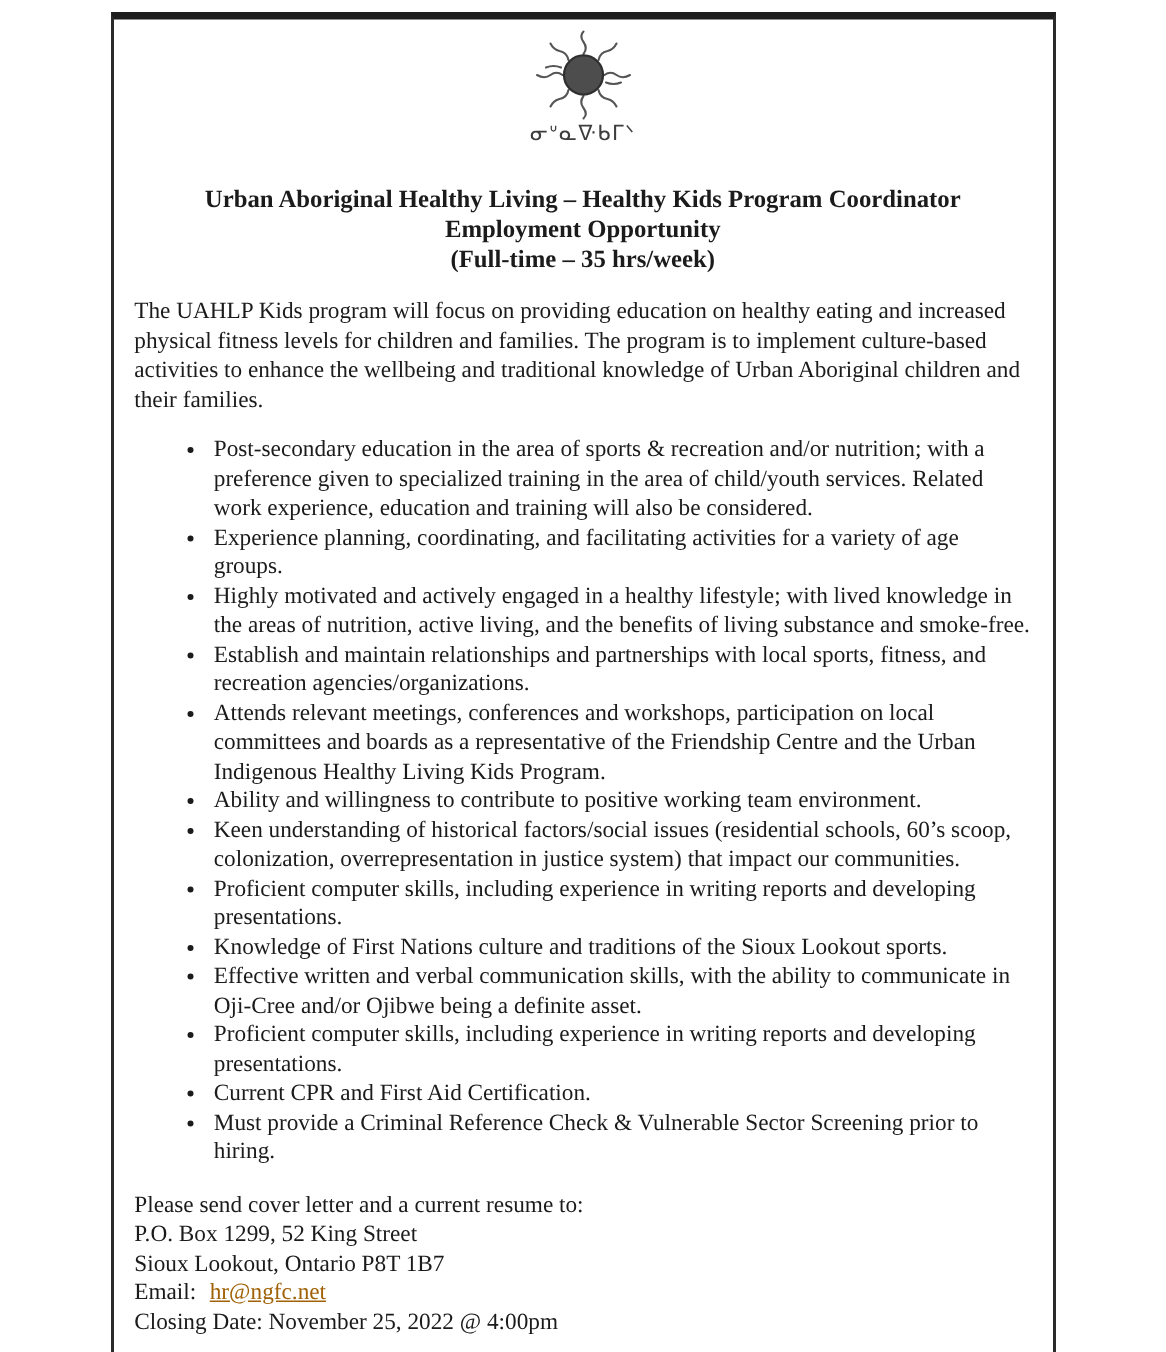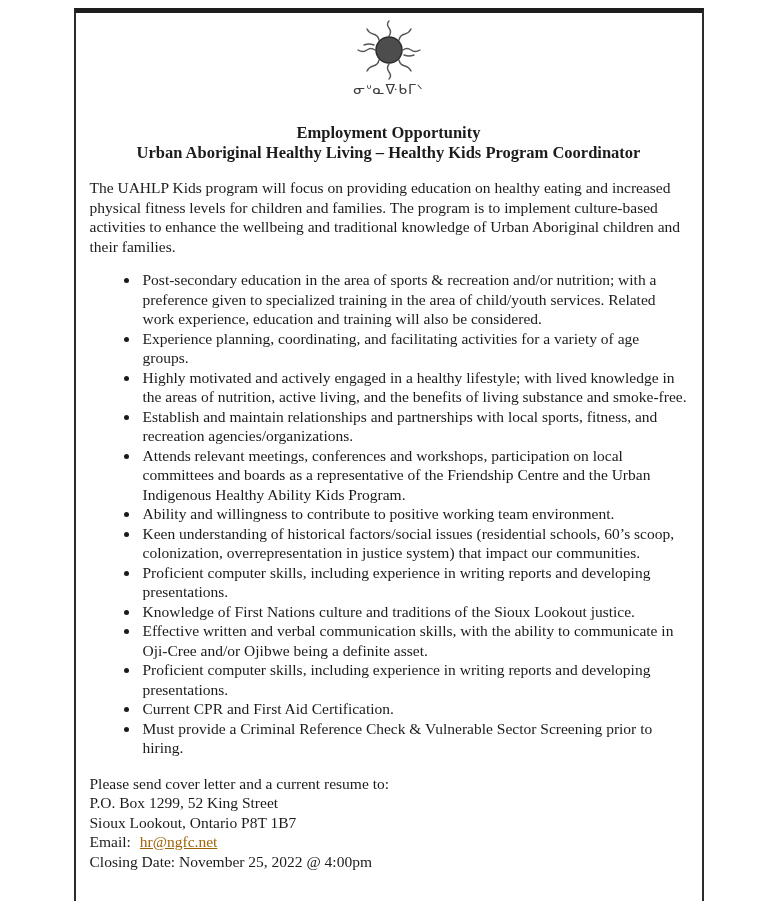--- a/index.html
+++ b/index.html
@@ -91,39 +91,40 @@
       <path class="sun-ray" d="M38 42 q-1 5 -6 6 q-4 1 -6 5"></path>
       <path class="sun-ray" d="M58 42 q1 5 6 6 q4 1 6 5"></path>
       <path class="sun-ray" d="M33 27 q-5 -2 -10 0"></path>
       <path class="sun-ray" d="M63 37 q5 2 10 0"></path>
       <circle cx="48" cy="32" r="13" fill="#4d4d4d" stroke="#2f2f2f" stroke-width="1.5"></circle>
     </svg>
     <div class="logo-text">ᓂᐡᓇᐍᑲᒥᐠ</div>
   </div>
 
   <div class="title-block">
+    <div>Urban Aboriginal Healthy Living – Healthy Kids Program Coordinator</div>
     <div>Employment Opportunity</div>
-    <div>Urban Aboriginal Healthy Living – Healthy Kids Program Coordinator</div>
+    <div>(Full-time – 35 hrs/week)</div>
   </div>
 
   <div class="content">
 
     <p class="intro" style="margin:15px 0 0 0;">The UAHLP Kids program will focus on providing education on healthy eating and increased physical fitness levels for children and families. The program is to implement culture-based activities to enhance the wellbeing and traditional knowledge of Urban Aboriginal children and their families.</p>
 
 
     <ul class="skills">
         <li>Post-secondary education in the area of sports &amp; recreation and/or nutrition; with a preference given to specialized training in the area of child/youth services. Related work experience, education and training will also be considered.</li>
         <li>Experience planning, coordinating, and facilitating activities for a variety of age groups.</li>
         <li>Highly motivated and actively engaged in a healthy lifestyle; with lived knowledge in the areas of nutrition, active living, and the benefits of living substance and smoke-free.</li>
         <li>Establish and maintain relationships and partnerships with local sports, fitness, and recreation agencies/organizations.</li>
-        <li>Attends relevant meetings, conferences and workshops, participation on local committees and boards as a representative of the Friendship Centre and the Urban Indigenous Healthy Ability Kids Program.</li>
+        <li>Attends relevant meetings, conferences and workshops, participation on local committees and boards as a representative of the Friendship Centre and the Urban Indigenous Healthy Living Kids Program.</li>
         <li>Ability and willingness to contribute to positive working team environment.</li>
         <li>Keen understanding of historical factors/social issues (residential schools, 60’s scoop, colonization, overrepresentation in justice system) that impact our communities.</li>
         <li>Proficient computer skills, including experience in writing reports and developing presentations.</li>
-        <li>Knowledge of First Nations culture and traditions of the Sioux Lookout justice.</li>
+        <li>Knowledge of First Nations culture and traditions of the Sioux Lookout sports.</li>
         <li>Effective written and verbal communication skills, with the ability to communicate in Oji-Cree and/or Ojibwe being a definite asset.</li>
         <li>Proficient computer skills, including experience in writing reports and developing presentations.</li>
         <li>Current CPR and First Aid Certification.</li>
         <li>Must provide a Criminal Reference Check &amp; Vulnerable Sector Screening prior to hiring.</li>
       </ul>
 
     <div class="apply-block">
       <div>Please send cover letter and a current resume to:</div>
       <div>
           <div>P.O. Box 1299, 52 King Street</div>

